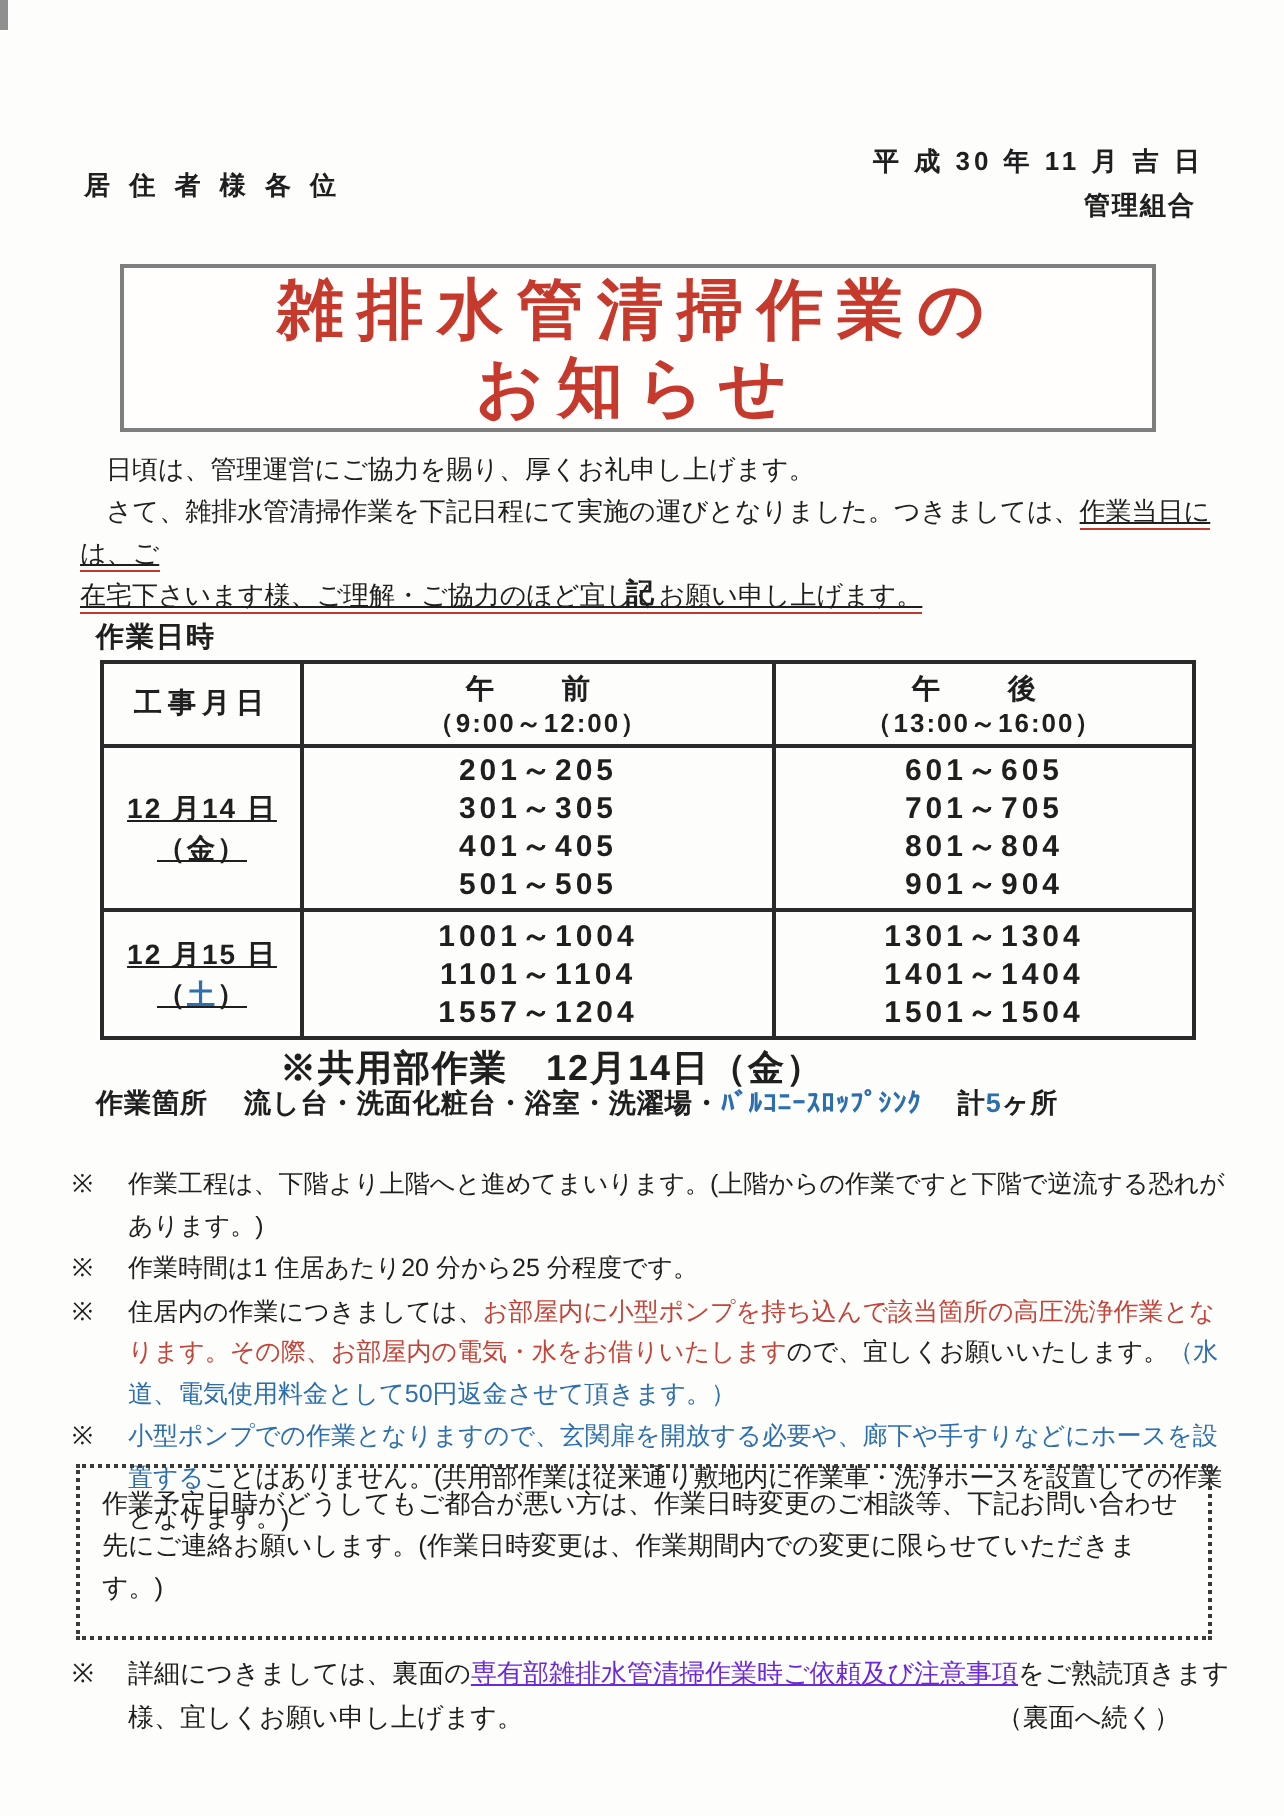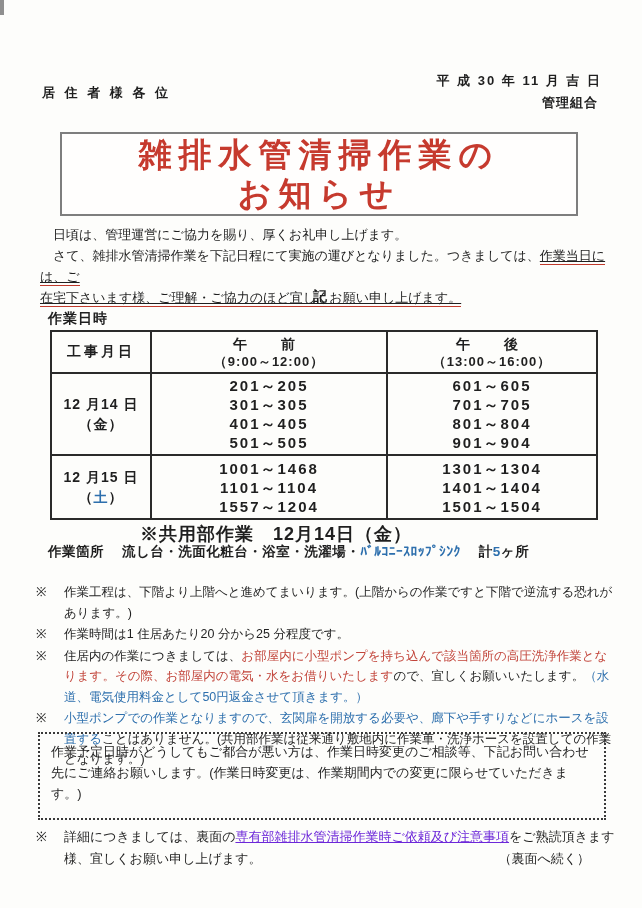--- a/index.html
+++ b/index.html
@@ -31,21 +31,21 @@
   .record-mark { position:absolute; left:0; top:288px; width:100%; text-align:center; font-size:14px; font-weight:bold; letter-spacing:2px; }
 
   .sched-heading { position:absolute; left:48px; top:310px; font-size:14px; font-weight:bold; letter-spacing:1px; }
 
   table.sched { position:absolute; left:50px; top:330px; width:546px; border-collapse:collapse; table-layout:fixed; }
   table.sched th, table.sched td { border:2px solid #2a2a2a; text-align:center; vertical-align:middle; padding:2px 0; }
   .col-date { width:100px; } .col-am { width:236px; } .col-pm { width:210px; }
   th.hdr-date { font-size:14px; font-weight:bold; letter-spacing:3px; height:42px; }
   .hdr-label { font-size:14px; font-weight:bold; letter-spacing:10px; line-height:18px; }
   .hdr-time  { font-size:13px; font-weight:bold; letter-spacing:1px; line-height:17px; }
-  td.cell-date { font-size:14px; font-weight:bold; letter-spacing:1px; line-height:20px; }
+  td.cell-date { font-size:14px; font-weight:bold; letter-spacing:1px; line-height:20px;text-decoration:underline; }
   .unit-line { font-size:15px; font-weight:bold; letter-spacing:2px; line-height:19px; }
   tr.row-1 td { height:80px; } tr.row-2 td { height:64px; }
 
   .t-blue { color:#2d6fad; }
   .t-red  { color:#c2443a; }
 
   .common-note { position:absolute; left:140px; top:522px; font-size:18px; font-weight:bold; letter-spacing:1px; }
   .location    { position:absolute; left:48px; top:543px; font-size:13.5px; font-weight:bold; letter-spacing:0.5px; }
   .location .gap { display:inline-block; width:18px; }
 
@@ -125,21 +125,21 @@
         <div class="unit-line">801～804</div>
         <div class="unit-line">901～904</div>
       </td>
     </tr>
     <tr class="row-2">
       <td class="cell-date">
         <div>12 月15 日</div>
         <div><span>（</span><span class="t-blue">土</span><span>）</span></div>
       </td>
       <td>
-        <div class="unit-line">1001～1468</div>
+        <div class="unit-line">1001～1004</div>
         <div class="unit-line">1101～1104</div>
         <div class="unit-line">1557～1204</div>
       </td>
       <td>
         <div class="unit-line">1301～1304</div>
         <div class="unit-line">1401～1404</div>
         <div class="unit-line">1501～1504</div>
       </td>
     </tr>
   </tbody>

